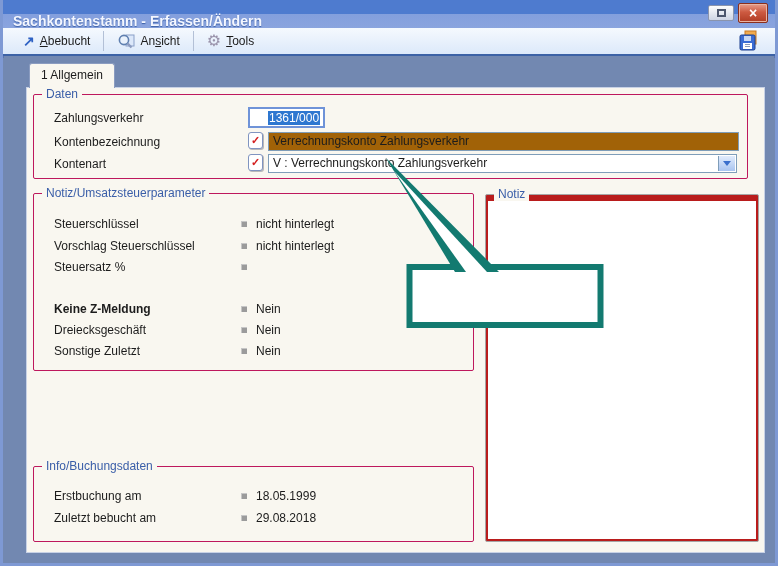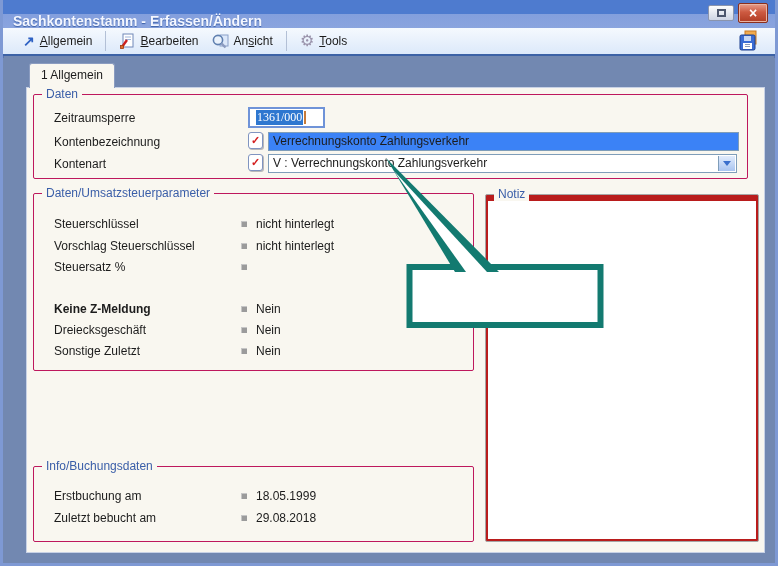--- a/index.html
+++ b/index.html
@@ -76,26 +76,26 @@
   .bullet { position: absolute; left: 207px; width: 6px; height: 6px; background: #9b9b9b; box-shadow: inset 1px 1px 0 #c6c6c6; }
   .fvalue { position: absolute; left: 222px; white-space: nowrap; }
 
   
   .req-icon {
     position: absolute; width: 15px; height: 17px; background: #ffffff;
     border: 1px solid #8094c0; border-radius: 3px; box-shadow: 1px 1px 0 #b9b9b9;
     color: #d42020; font-weight: bold; font-size: 11px; text-align: center; line-height: 15px;
   }
   .txt-input {
-    position: absolute; background: #3b82f6; border: 1px solid #7f9db9;
+    position: absolute; background: #a16207; border: 1px solid #7f9db9;
     line-height: 17px; padding: 0 4px; white-space: nowrap; overflow: hidden;
   }
   .num-input {
     position: absolute; left: 214px; top: 12px; width: 77px; height: 21px;
-    background: #ffffff; border: 2px solid #6f93d8; display: flex; align-items: center; padding: 0 6px; font-family: Liberation Serif, serif;
+    background: #ffffff; border: 2px solid #6f93d8; display: flex; align-items: center; padding: 0 18px;
   }
   .sel-text { background: #2e77d0; color: #ffffff; padding: 0 1px; }
   .caret { display: inline-block; width: 2px; height: 13px; background: #c77b3a; margin-left: 1px; }
   .dropdown {
     position: absolute; background: #ffffff; border: 1px solid #7f9db9;
     line-height: 17px; padding: 0 20px 0 4px; white-space: nowrap; overflow: hidden;
   }
   .dd-btn {
     position: absolute; right: 1px; top: 1px; bottom: 1px; width: 17px;
     background: linear-gradient(#e2ecfc, #a9c4f0); border-left: 1px solid #7f9db9;
@@ -126,33 +126,23 @@
       <span class="glyph-box"></span>
     </div>
     <div class="btn-close">
       <span>×</span>
     </div>
   </div>
 
   <div class="toolbar">
     <div class="tb-item">
       <span class="arrow-glyph">↗</span>
-      <span class="lbl"><span></span><u>A</u><span>llgemein</span></span>
+      <span class="lbl"><span></span><u>A</u><span>bebucht</span></span>
     </div>
     <div class="tb-sep"></div>
-    <div class="tb-item">
-      <svg class="icon-svg" width="16" height="16" viewBox="0 0 16 16">
-        <rect x="4" y="1" width="10" height="13" fill="#ffffff" stroke="#7088b8"></rect>
-        <line x1="6" y1="4" x2="12" y2="4" stroke="#9fb4d8" stroke-width="1"></line>
-        <line x1="6" y1="6.5" x2="12" y2="6.5" stroke="#9fb4d8" stroke-width="1"></line>
-        <line x1="3" y1="14" x2="8" y2="7" stroke="#cc2020" stroke-width="2.4"></line>
-        <rect x="1.5" y="12.5" width="3" height="3" fill="#e06a2a" stroke="#a03c10" stroke-width="0.8"></rect>
-      </svg>
-      <span class="lbl"><span></span><u>B</u><span>earbeiten</span></span>
-    </div>
     <div class="tb-item">
       <svg class="icon-svg" width="18" height="16" viewBox="0 0 18 16">
         <rect x="9" y="2" width="8" height="11" fill="#dce8fa" stroke="#8aa0c8"></rect>
         <circle cx="7" cy="7" r="4.6" fill="#eaf2fc" stroke="#6080b0" stroke-width="1.6"></circle>
         <line x1="10.4" y1="10.4" x2="14.5" y2="14.5" stroke="#8c9cc0" stroke-width="2.4"></line>
       </svg>
       <span class="lbl"><span>An</span><u>s</u><span>icht</span></span>
     </div>
     <div class="tb-sep"></div>
     <div class="tb-item">
@@ -174,21 +164,21 @@
 
   <div class="dialog">
     <div class="tab">
       <span>1 Allgemein</span>
     </div>
 
     <div class="panel">
 
       <div class="groupbox" style="left:6px; top:6px; width:715px; height:85px;">
         <span class="legend">Daten</span>
-        <span class="flabel" style="top:16px;">Zeitraumsperre</span>
+        <span class="flabel" style="top:16px;">Zahlungsverkehr</span>
         <div class="num-input">
           <span class="sel-text">1361/000</span>
           <span class="caret"></span>
         </div>
 
         <span class="flabel" style="top:40px;">Kontenbezeichnung</span>
         <span class="req-icon" style="left:214px; top:37px;"><span>✓</span></span>
         <div class="txt-input" style="left:234px; top:37px; width:471px; height:19px;">
           <span>Verrechnungskonto Zahlungsverkehr</span>
         </div>
@@ -197,21 +187,21 @@
         <span class="req-icon" style="left:214px; top:59px;"><span>✓</span></span>
         <div class="dropdown" style="left:234px; top:59px; width:469px; height:19px;">
           <span>V : Verrechnungskonto Zahlungsverkehr</span>
           <div class="dd-btn">
             <span class="dd-tri"></span>
           </div>
         </div>
       </div>
 
       <div class="groupbox" style="left:6px; top:105px; width:441px; height:178px;">
-        <span class="legend">Daten/Umsatzsteuerparameter</span>
+        <span class="legend">Notiz/Umsatzsteuerparameter</span>
         <span class="flabel" style="top:23px;">Steuerschlüssel</span>
         <span class="bullet" style="top:27px;"></span>
         <span class="fvalue" style="top:23px;">nicht hinterlegt</span>
 
         <span class="flabel" style="top:45px;">Vorschlag Steuerschlüssel</span>
         <span class="bullet" style="top:49px;"></span>
         <span class="fvalue" style="top:45px;">nicht hinterlegt</span>
 
         <span class="flabel" style="top:66px;">Steuersatz %</span>
         <span class="bullet" style="top:70px;"></span>

